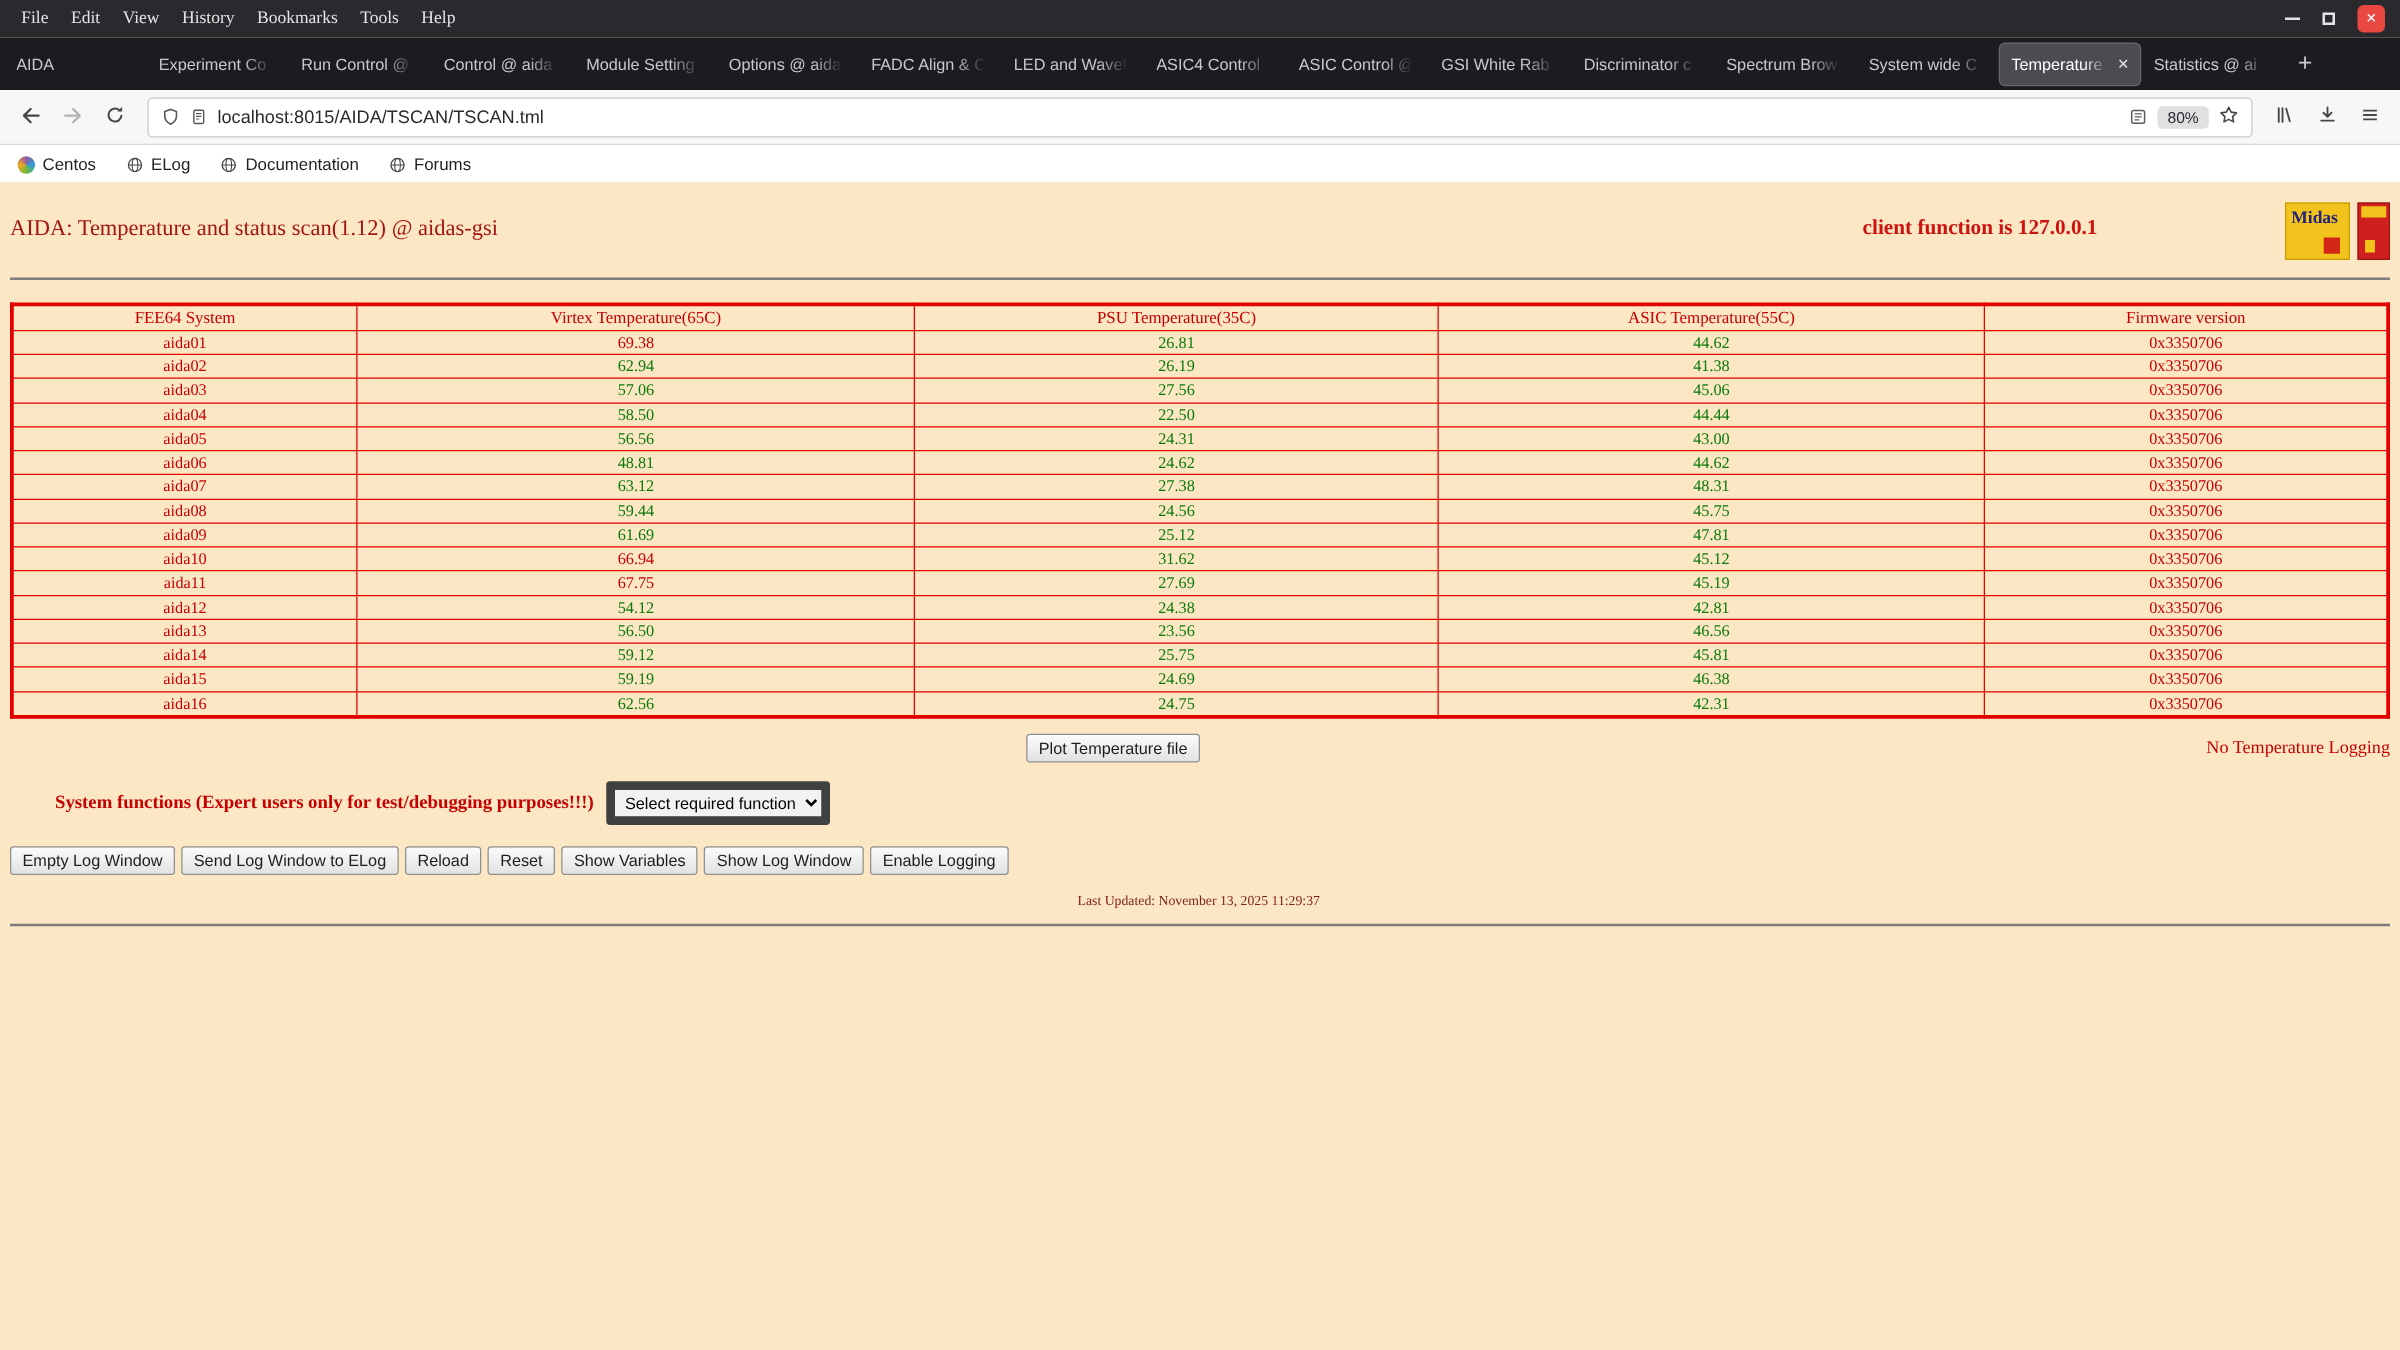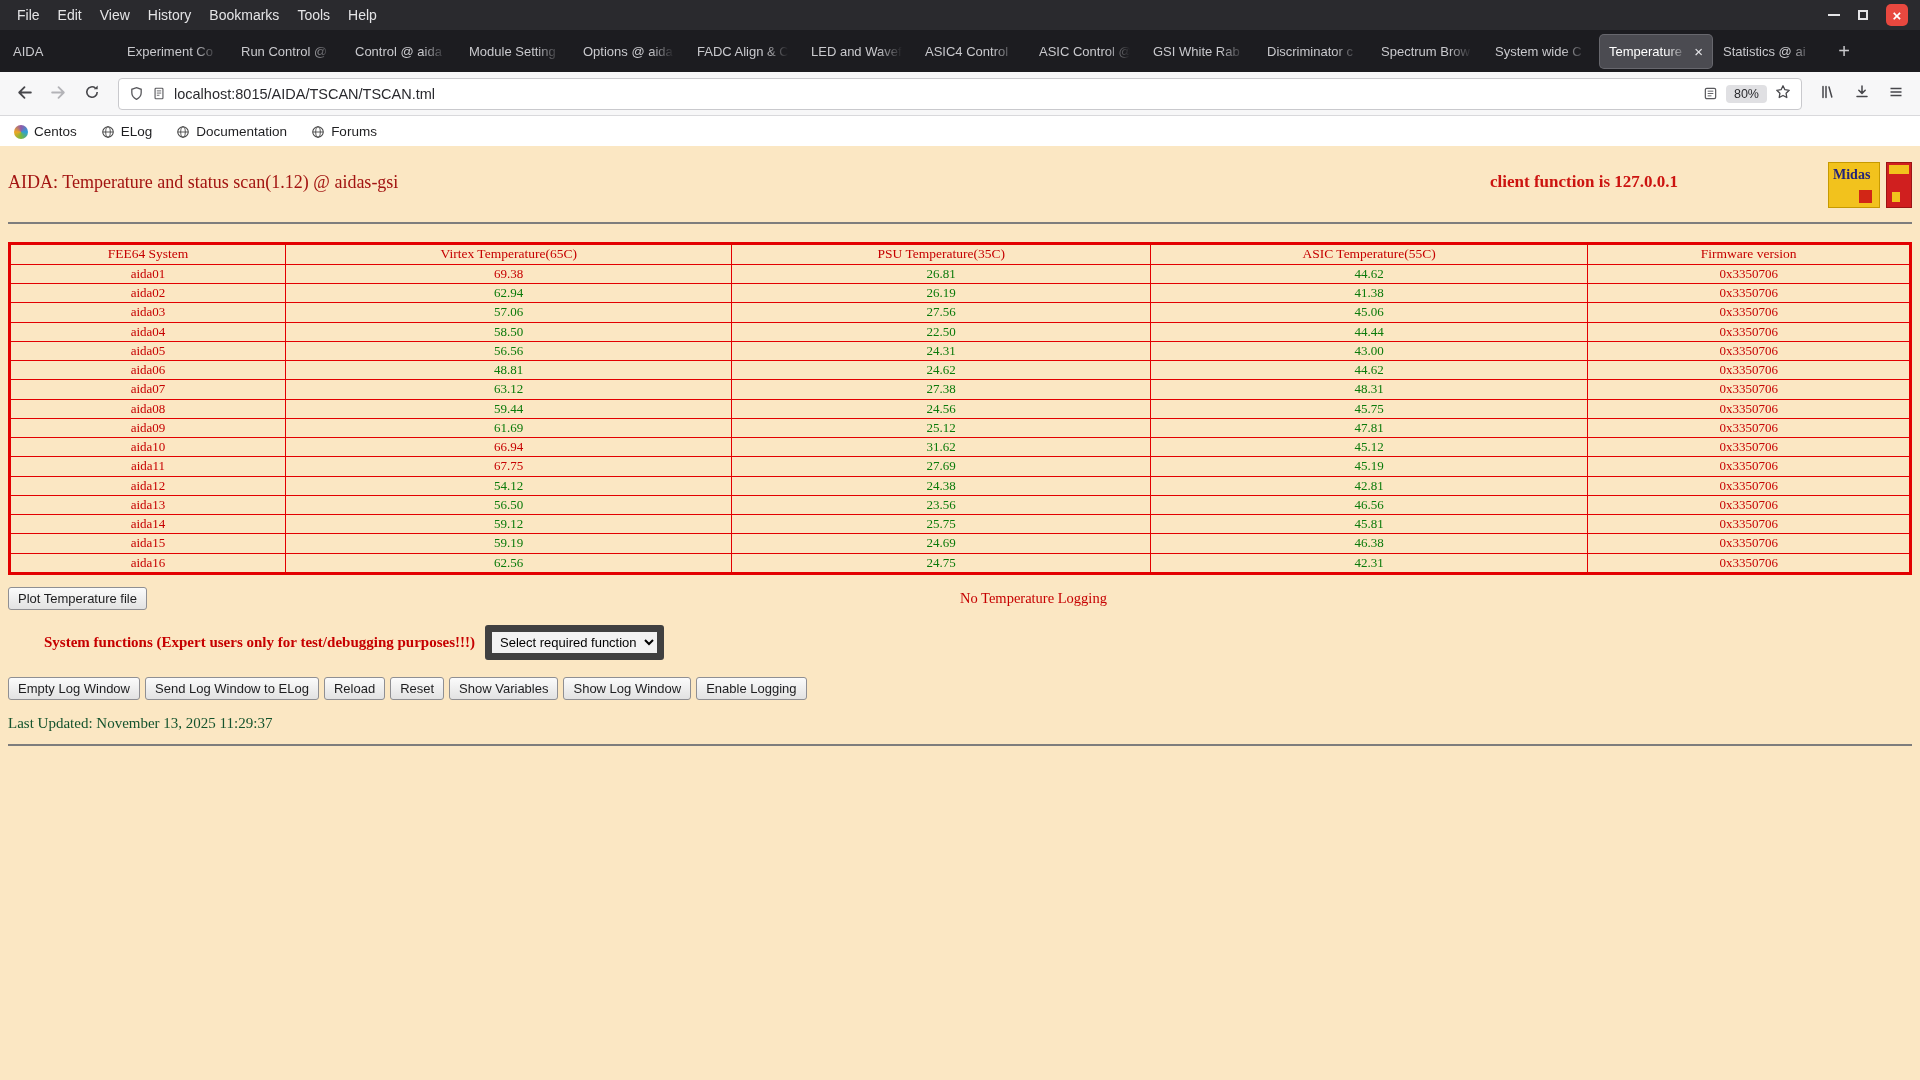--- a/index.html
+++ b/index.html
@@ -1,21 +1,21 @@
 <!DOCTYPE html>
 <html><head>
 <meta charset="utf-8">
 <style>
   * { box-sizing: border-box; margin: 0; padding: 0; }
   html, body { width: 1920px; height: 1080px; overflow: hidden; }
   body { font-family: "Liberation Sans", sans-serif; background: #fbe7c3; }
 
   
   .menubar { height: 30px; background: #2a2a2e; color: #e4e4e6; display: flex; align-items: center;
-             padding: 0 8px; font-size: 14px; }
+             padding: 0 8px; font-size: 14px; font-family: Liberation Serif, serif; }
   .menu-item { padding: 3px 9px; border-radius: 3px; cursor: default; }
   .window-controls { margin-left: auto; display: flex; align-items: center; gap: 18px; padding-right: 4px; }
   .wc-btn { display: flex; align-items: center; justify-content: center; }
   .wc-min-glyph { width: 12px; height: 2px; background: #e4e4e6; display: inline-block; }
   .wc-max-glyph { width: 10px; height: 10px; border: 2px solid #e4e4e6; display: inline-block; }
   .wc-close { width: 22px; height: 22px; background: #e8483f; border-radius: 5px; color: #fff;
               font-weight: bold; font-size: 15px; line-height: 1; }
 
   .tabbar { height: 42px; background: #1c1c20; display: flex; align-items: center; padding: 0 3px; }
   .tab { position: relative; width: 112px; height: 33px; margin: 0 1px; border-radius: 4px;
@@ -72,34 +72,34 @@
 
   table.temp-table { width: 100%; border-collapse: collapse; border: 3px solid #e30000; }
   .temp-table th, .temp-table td { border: 1px solid #e30000; text-align: center;
                                    padding: 1px 3px; line-height: 1.25; }
   .temp-table th { color: #c60000; font-weight: normal; font-size: 13.5px; }
   .temp-table td { font-size: 13px; }
   .red   { color: #c60000; }
   .green { color: #0a7a0a; }
 
   .plot-row { display: flex; margin-top: 12px; }
-  .plot-row .half { width: 50%; display: flex; justify-content: flex-start; align-items: center; }
+  .plot-row .half { width: 50%; display: flex; justify-content: flex-end; align-items: center; }
   .logging-status { color: #c60000; font-size: 14.5px; }
 
   .btn { background: linear-gradient(#fbfbfb,#e2e2e2); border: 1px solid #8f8f93; border-radius: 3px;
          font: 13px "Liberation Sans", sans-serif; color: #1d1d1f; padding: 3px 9px; }
 
   .sysfunc-row { display: flex; align-items: center; gap: 10px; margin-top: 15px; margin-left: 36px; }
   .sysfunc-label { color: #c60000; font-weight: bold; font-size: 15px; }
   .func-select { font: 13px "Liberation Sans", sans-serif; padding: 2px 4px; border: 7px solid #404040;
                  border-radius: 3px; background: #f2f2f2; }
 
   .actions-row { display: flex; gap: 5px; margin-top: 17px; }
 
-  .updated-row { text-align: left; color: #14532d; font-size: 15px; margin-top: 15px; padding-right: 2px; }
+  .updated-row { text-align: center; color: #7f1d1d; font-size: 11px; margin-top: 15px; padding-right: 2px; }
 </style>
 </head>
 <body>
 
 <div class="menubar">
   <div id="menu-items" style="display:flex;">
       <span class="menu-item">File</span>
       <span class="menu-item">Edit</span>
       <span class="menu-item">View</span>
       <span class="menu-item">History</span>

